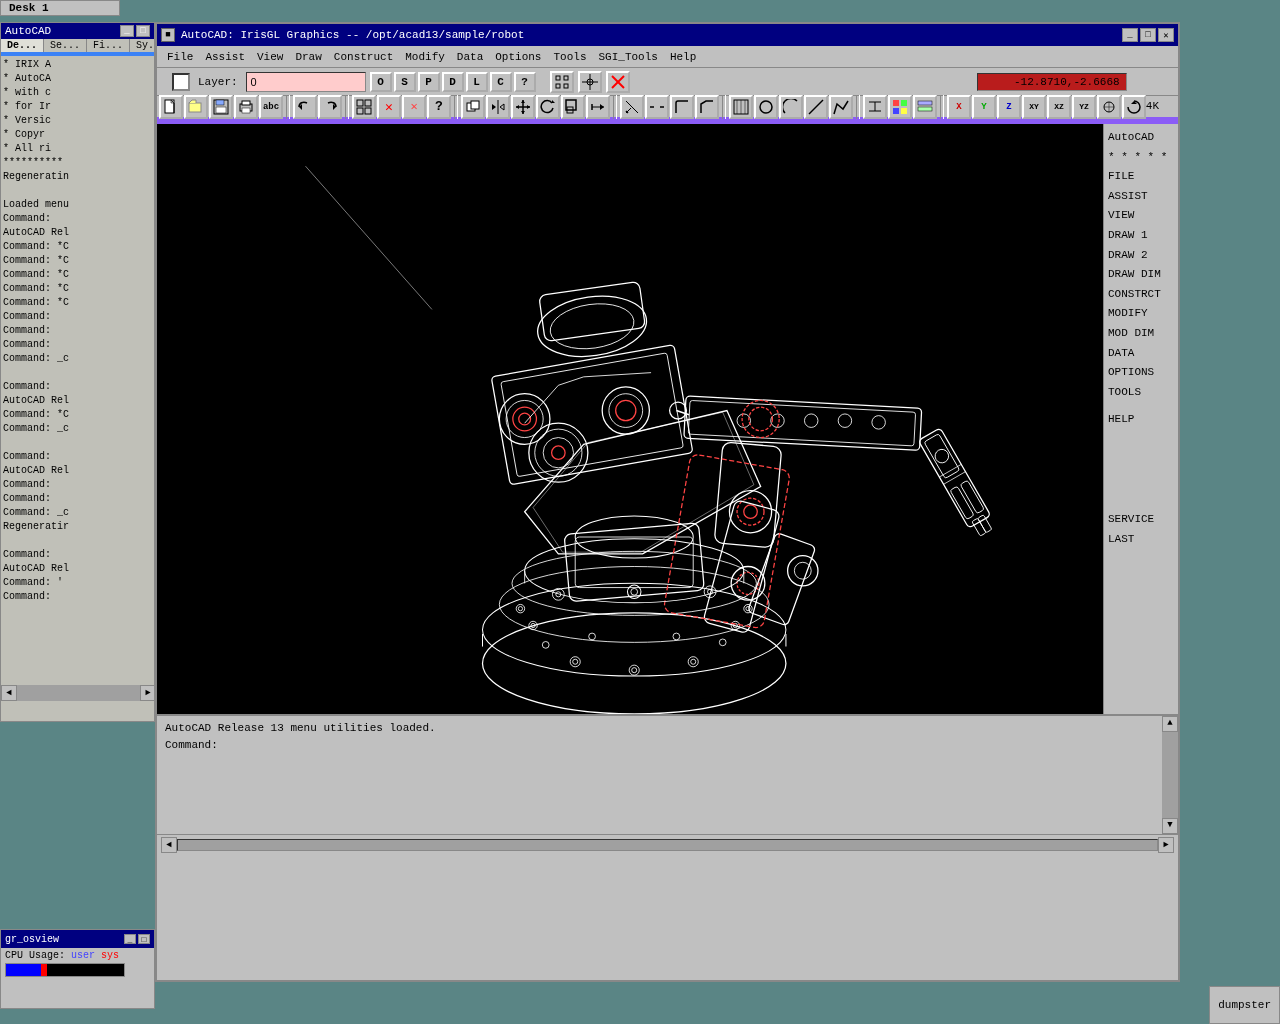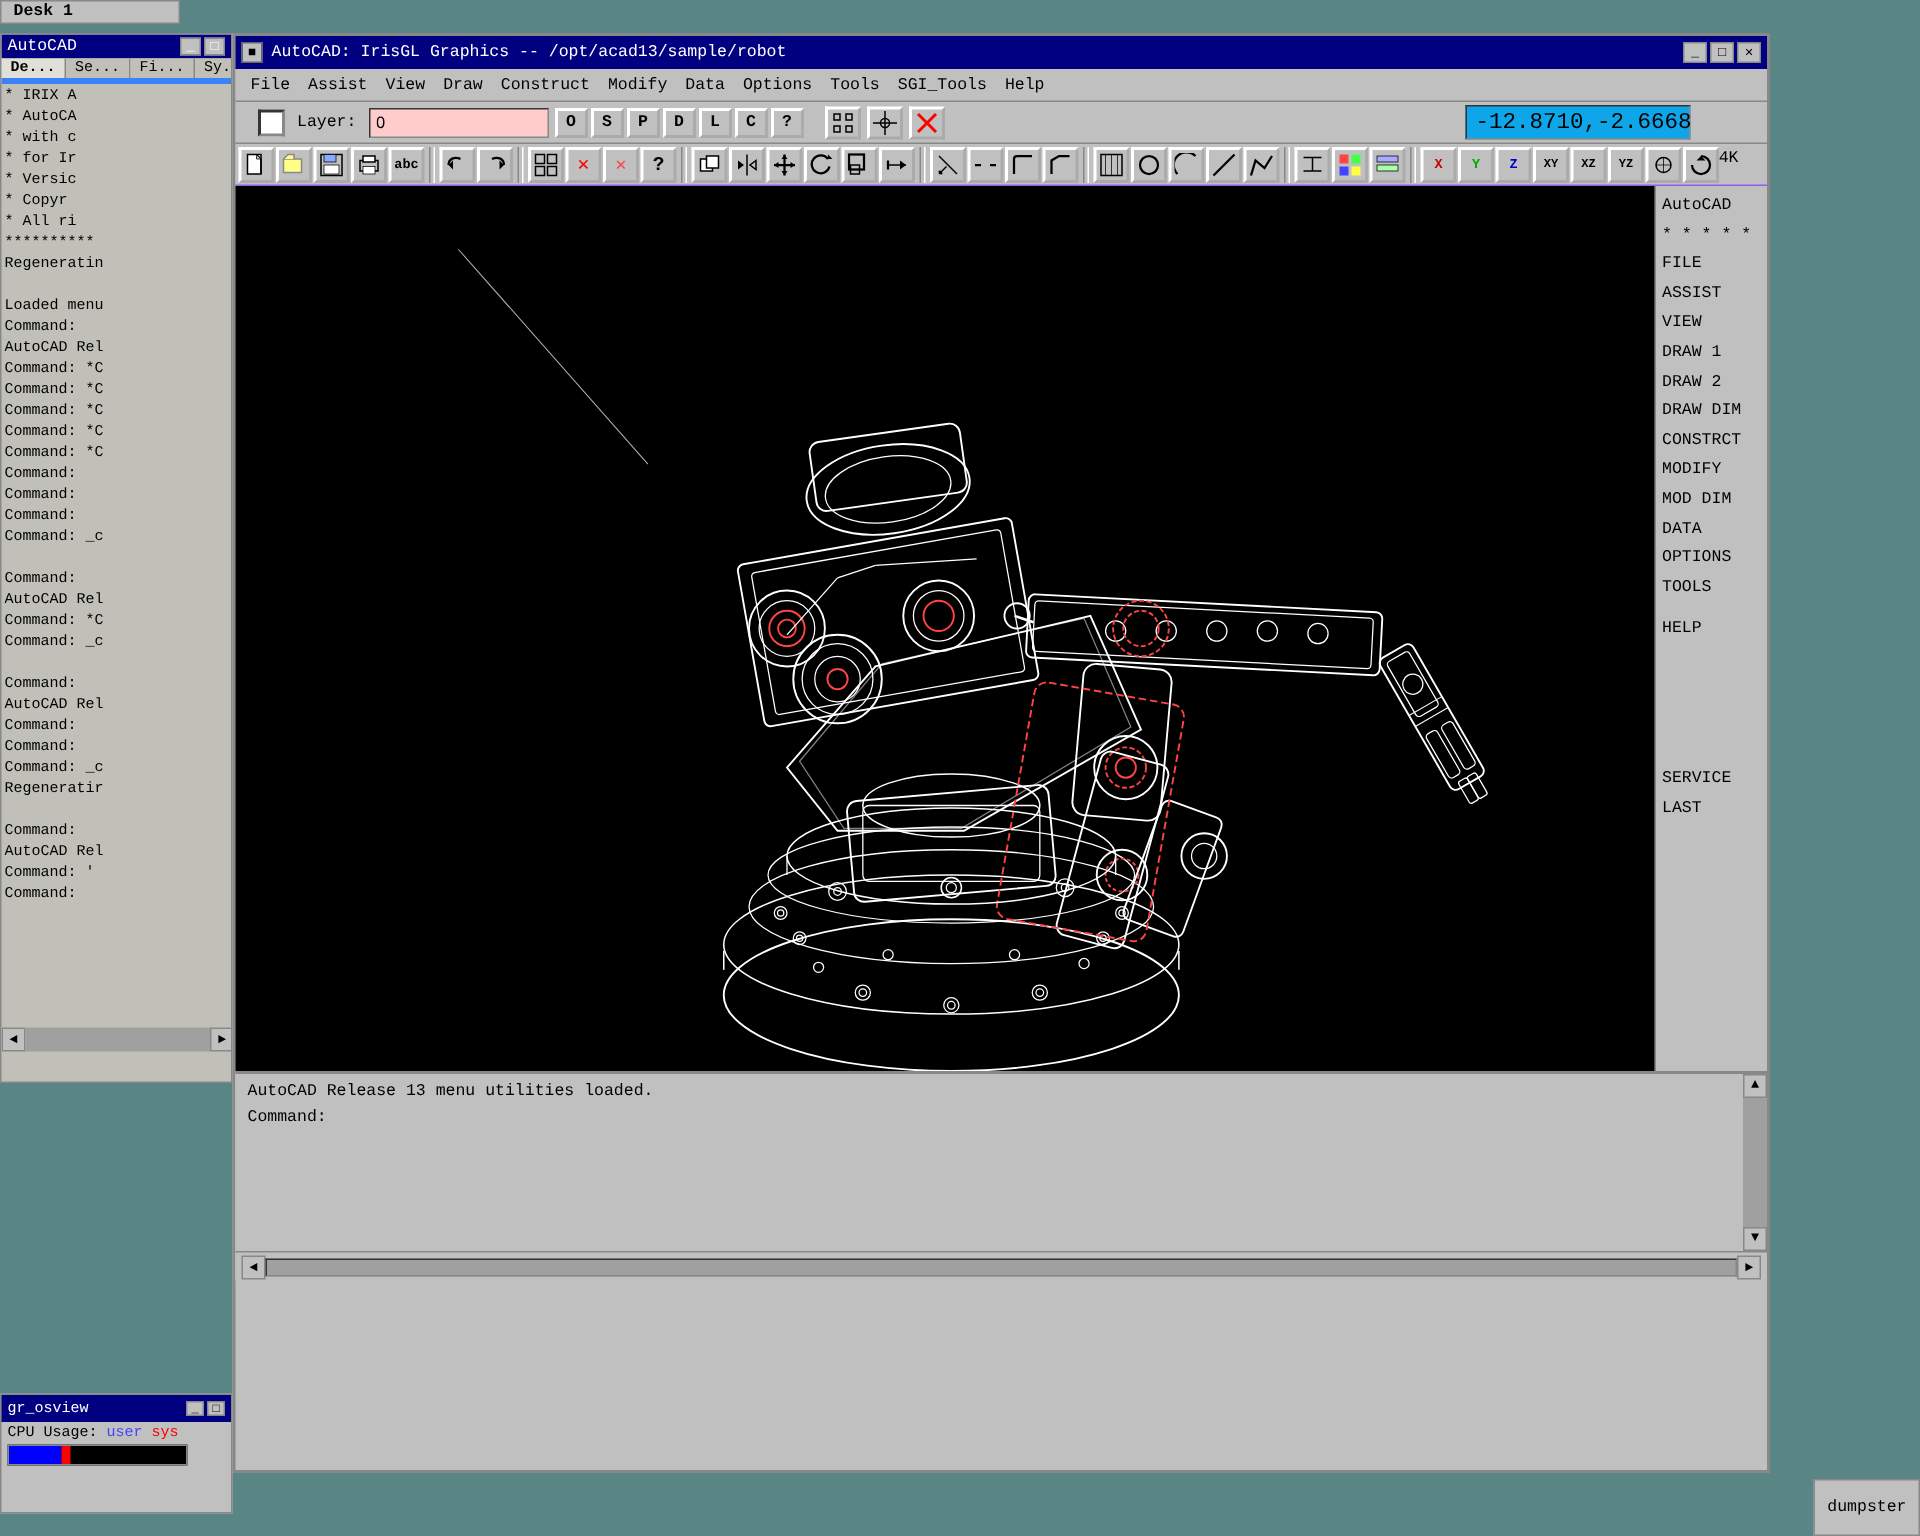--- a/index.html
+++ b/index.html
@@ -221,41 +221,41 @@
     }
 
     .layer-snap-area {
       display: flex;
       align-items: center;
       gap: 2px;
       margin-left: auto;
     }
 
     .coord-display {
-      background: #0ea5e9;
+      background: #b91c1c;
       border: 1px inset #888;
       padding: 2px 6px;
-      font-size: 15px;
+      font-size: 11px;
       width: 150px;
       text-align: right;
     }
 
     .mem-display {
       font-size: 11px;
       padding: 0 4px;
       margin-top: 48px;
     }
 
     
     .toolbar-row {
       background: #c0c0c0;
       height: 28px;
       display: flex;
       align-items: center;
-      border-bottom: 1px solid #8b5cf6;
+      border-bottom: 7px solid #8b5cf6;
       padding: 0 2px;
       gap: 1px;
     }
 
     .tb-btn {
       width: 24px;
       height: 24px;
       background: #c0c0c0;
       border: 2px outset #fff;
       display: flex;

